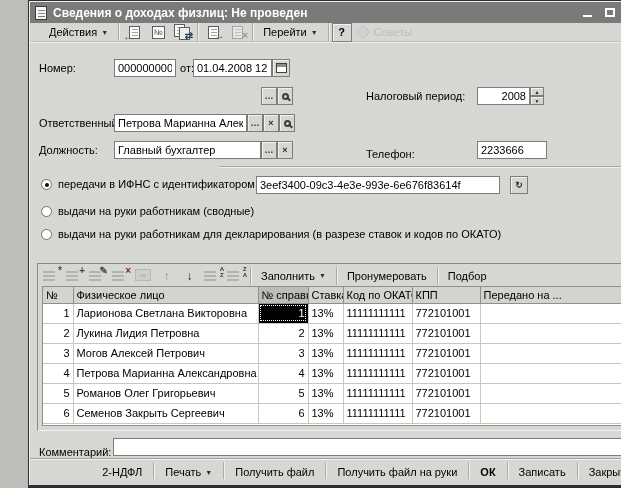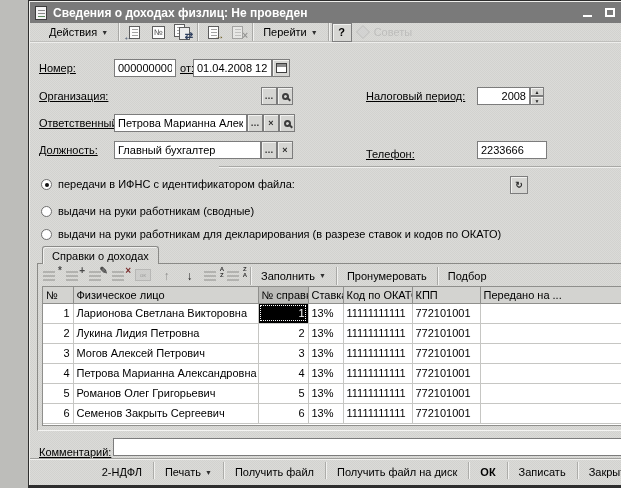--- a/index.html
+++ b/index.html
@@ -40,21 +40,21 @@
   .ov-bl{left:1px;bottom:0;font-size:10px;line-height:10px;}
   .ov-br{right:1px;bottom:1px;font-size:10px;line-height:10px;}
   .box-ico{width:13px;height:13px;border:1px solid #5d5d5d;background:#fdfdfd;display:flex;align-items:center;justify-content:center;font-size:8px;color:#444;}
   .doc2{position:absolute;left:4px;top:2px;}
   .doc1{position:absolute;left:9px;top:5px;background:#ececec;}
   .help-btn{width:20px;height:19px;border:1px solid #7e7e7e;background:#d6d6d3;box-shadow:inset 1px 1px 0 #f2f2f0;
     display:flex;align-items:center;justify-content:center;font-weight:bold;}
   .tips{display:flex;align-items:center;color:#9b9b98;margin-left:4px;}
   .tips-ico{width:10px;height:10px;border:1px solid #aaaaa7;background:#cfcfcc;transform:rotate(45deg);margin:0 6px 0 2px;flex:none;}
   
-  .lbl{position:absolute;line-height:18px;white-space:nowrap;text-decoration:underline;}
+  .lbl{position:absolute;line-height:18px;white-space:nowrap;}
   .input{position:absolute;height:18px;border:1px solid #7c7c7c;background:#fff;padding:0 3px;
     font:11px "Liberation Sans",sans-serif;color:#000;}
   .r{text-align:right;}
   .sbtn{position:absolute;height:18px;width:16px;border:1px solid #7c7c7c;background:#d6d6d3;
     box-shadow:inset 1px 1px 0 #f2f2f0;display:flex;align-items:center;justify-content:center;
     font-size:9px;font-weight:bold;color:#2c2c2c;padding:0;}
   .lens{width:7px;height:7px;border:2px solid #3e3e3e;border-radius:50%;position:relative;}
   .lens::after{content:"";position:absolute;width:5px;height:2px;background:#3e3e3e;transform:rotate(45deg);right:-4px;bottom:-2px;}
   .cal{width:11px;height:10px;border:1px solid #3e3e3e;background:linear-gradient(#8c8c8c 0 3px,#fff 3px);}
   .spin{position:absolute;width:14px;height:18px;display:flex;flex-direction:column;}
@@ -173,21 +173,20 @@
   </div>
 
   <span class="lbl" style="left:10px;top:58px">Номер:</span>
   <input class="input" style="left: 85px; top: 58px; width: 62px;" value="00000000003">
   <span class="lbl" style="left:151px;top:58px">от:</span>
   <input class="input" style="left: 164px; top: 58px; width: 79px;" value="01.04.2008 12:00:00">
   <span class="sbtn" style="left:243px;top:58px;width:18px">
       <span class="cal"></span>
     </span>
 
-  <span class="lbl" style="left:10px;top:86px">Организация:</span>
   <span class="sbtn" style="left:232px;top:86px">…</span>
   <span class="sbtn" style="left:248px;top:86px">
       <span class="lens"></span>
     </span>
   <span class="lbl" style="left:337px;top:86px">Налоговый период:</span>
   <input class="input r" style="left: 448px; top: 86px; width: 53px;" value="2008">
   <span class="spin" style="left:501px;top:86px">
     <span>▲</span>
     <span>▼</span>
   </span>
@@ -210,36 +209,34 @@
     </span>
   <span class="lbl" style="left:337px;top:144px">Телефон:</span>
   <input class="input" style="left: 448px; top: 140px; width: 70px;" value="2233666">
 
   <span class="grp-line" style="left:190px;right:9px;top:165px"></span>
 
   <div class="radio-row" style="left:12px;top:177px">
     <span class="radio on"></span>
     <span>передачи в ИФНС с идентификатором файла:</span>
   </div>
+  <input class="input" style="left: 227px; top: 175px; width: 244px;" value="3eef3400-09c3-4e3e-993e-6e676f83614f">
   <span class="sbtn" style="left:481px;top:175px;width:18px">
       <span>↻</span>
     </span>
 
   <div class="radio-row" style="left:12px;top:227px">
     <span class="radio"></span>
     <span>выдачи на руки работникам для декларирования (в разрезе ставок и кодов по ОКАТО)</span>
   </div>
   <div class="radio-row" style="left:12px;top:204px">
     <span class="radio"></span>
     <span>выдачи на руки работникам (сводные)</span>
   </div>
 
-  <div class="tab">
-    <span>Справки о доходах</span>
-  </div>
 
   <div class="panel">
     <div class="grid-toolbar">
       <span class="rbtn">
           <span class="bars"></span>
           <i class="rov">*</i>
         </span>
       <span class="rbtn">
           <span class="bars"></span>
           <i class="rov">+</i>
@@ -370,21 +367,21 @@
   <input class="input" style="left: 84px; top: 437px; width: 528px;" value="">
 
   <div class="footer">
     <span style="display:flex;align-items:flex-start">
         <button class="fbtn">2-НДФЛ</button>
         <span class="fsep"></span>
         <button class="fbtn">Печать<span class="caret">▼</span></button>
         <span class="fsep"></span>
         <button class="fbtn">Получить файл</button>
         <span class="fsep"></span>
-        <button class="fbtn">Получить файл на диск</button>
+        <button class="fbtn">Получить файл на руки</button>
         <span class="fsep"></span>
         <button class="fbtn default">ОК</button>
         <span class="fsep"></span>
         <button class="fbtn">Записать</button>
         <span class="fsep"></span>
         <button class="fbtn">Закрыть</button>
       </span>
   </div>
 
 </div>

